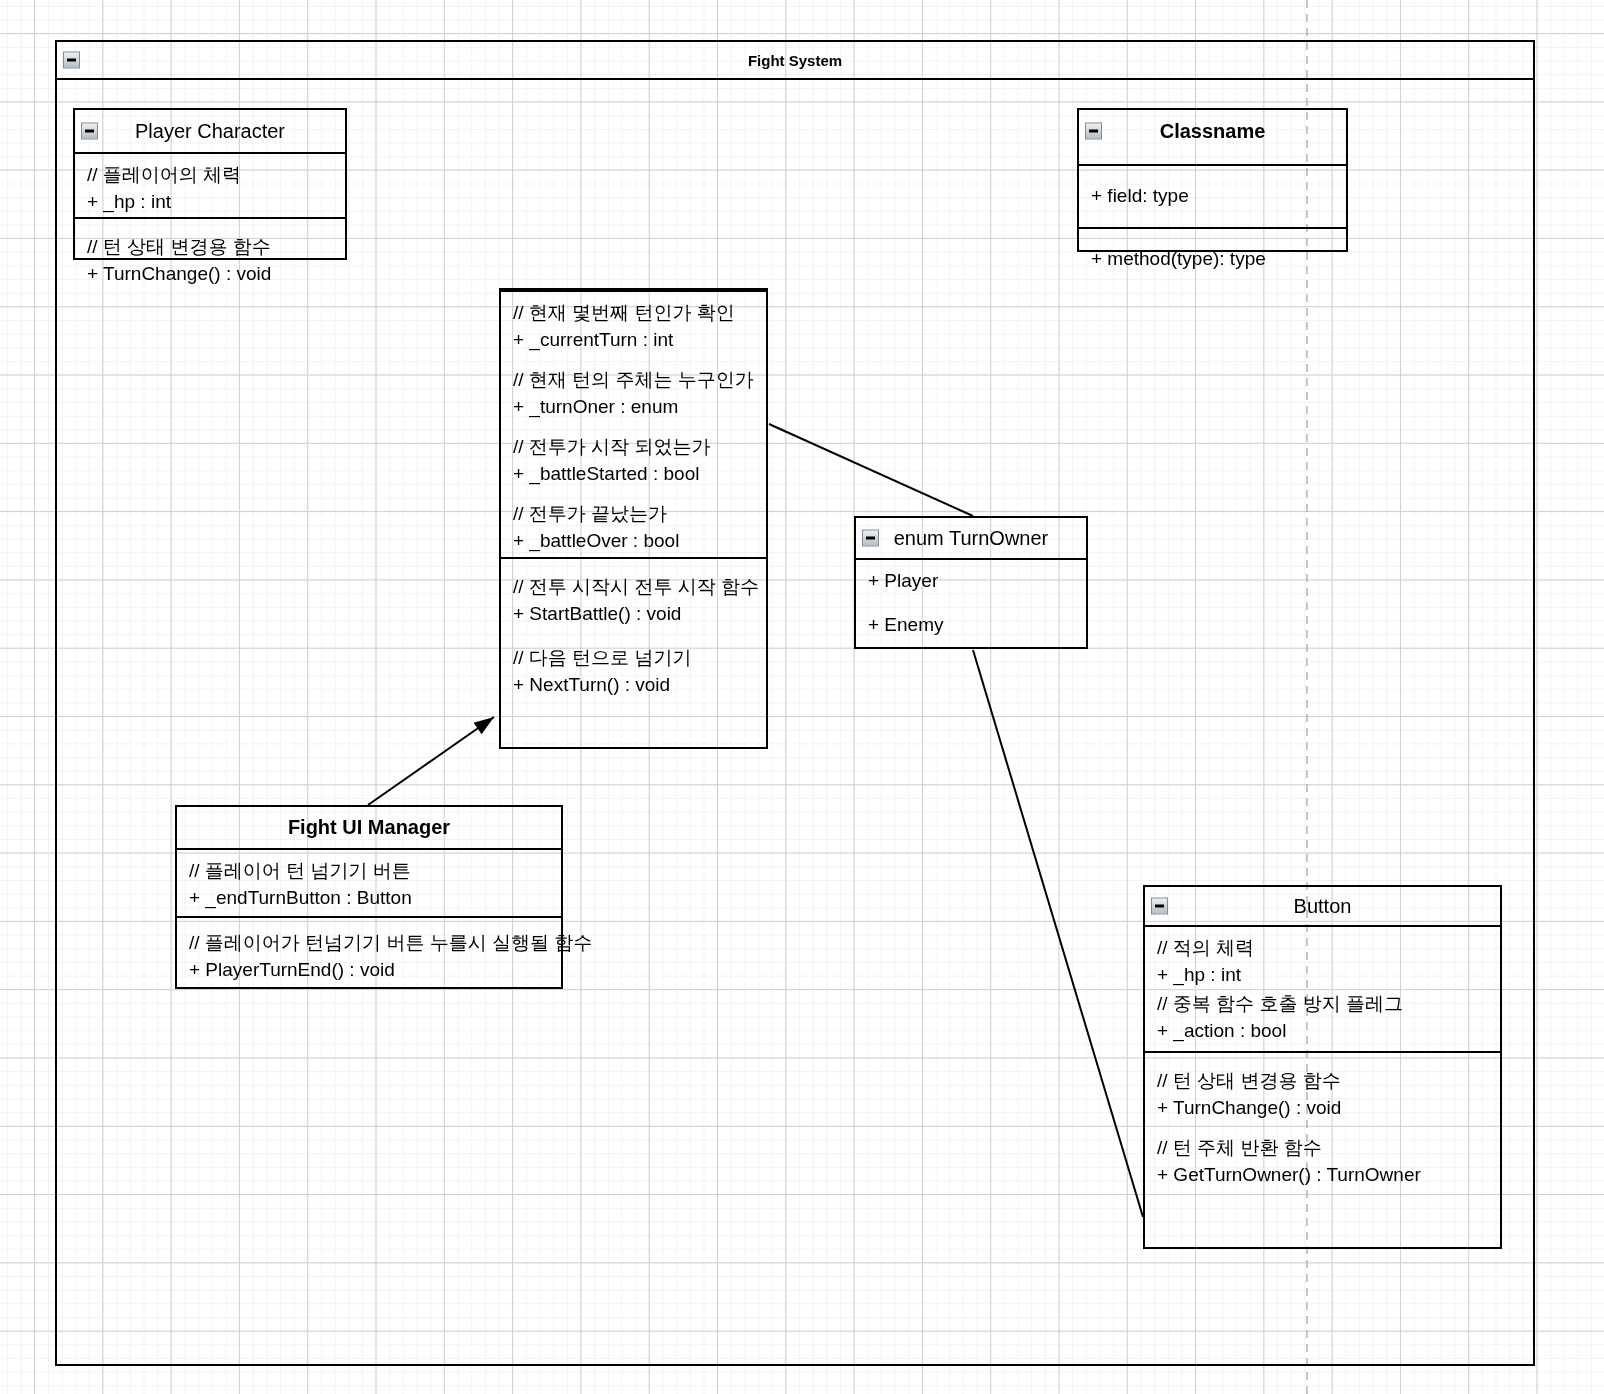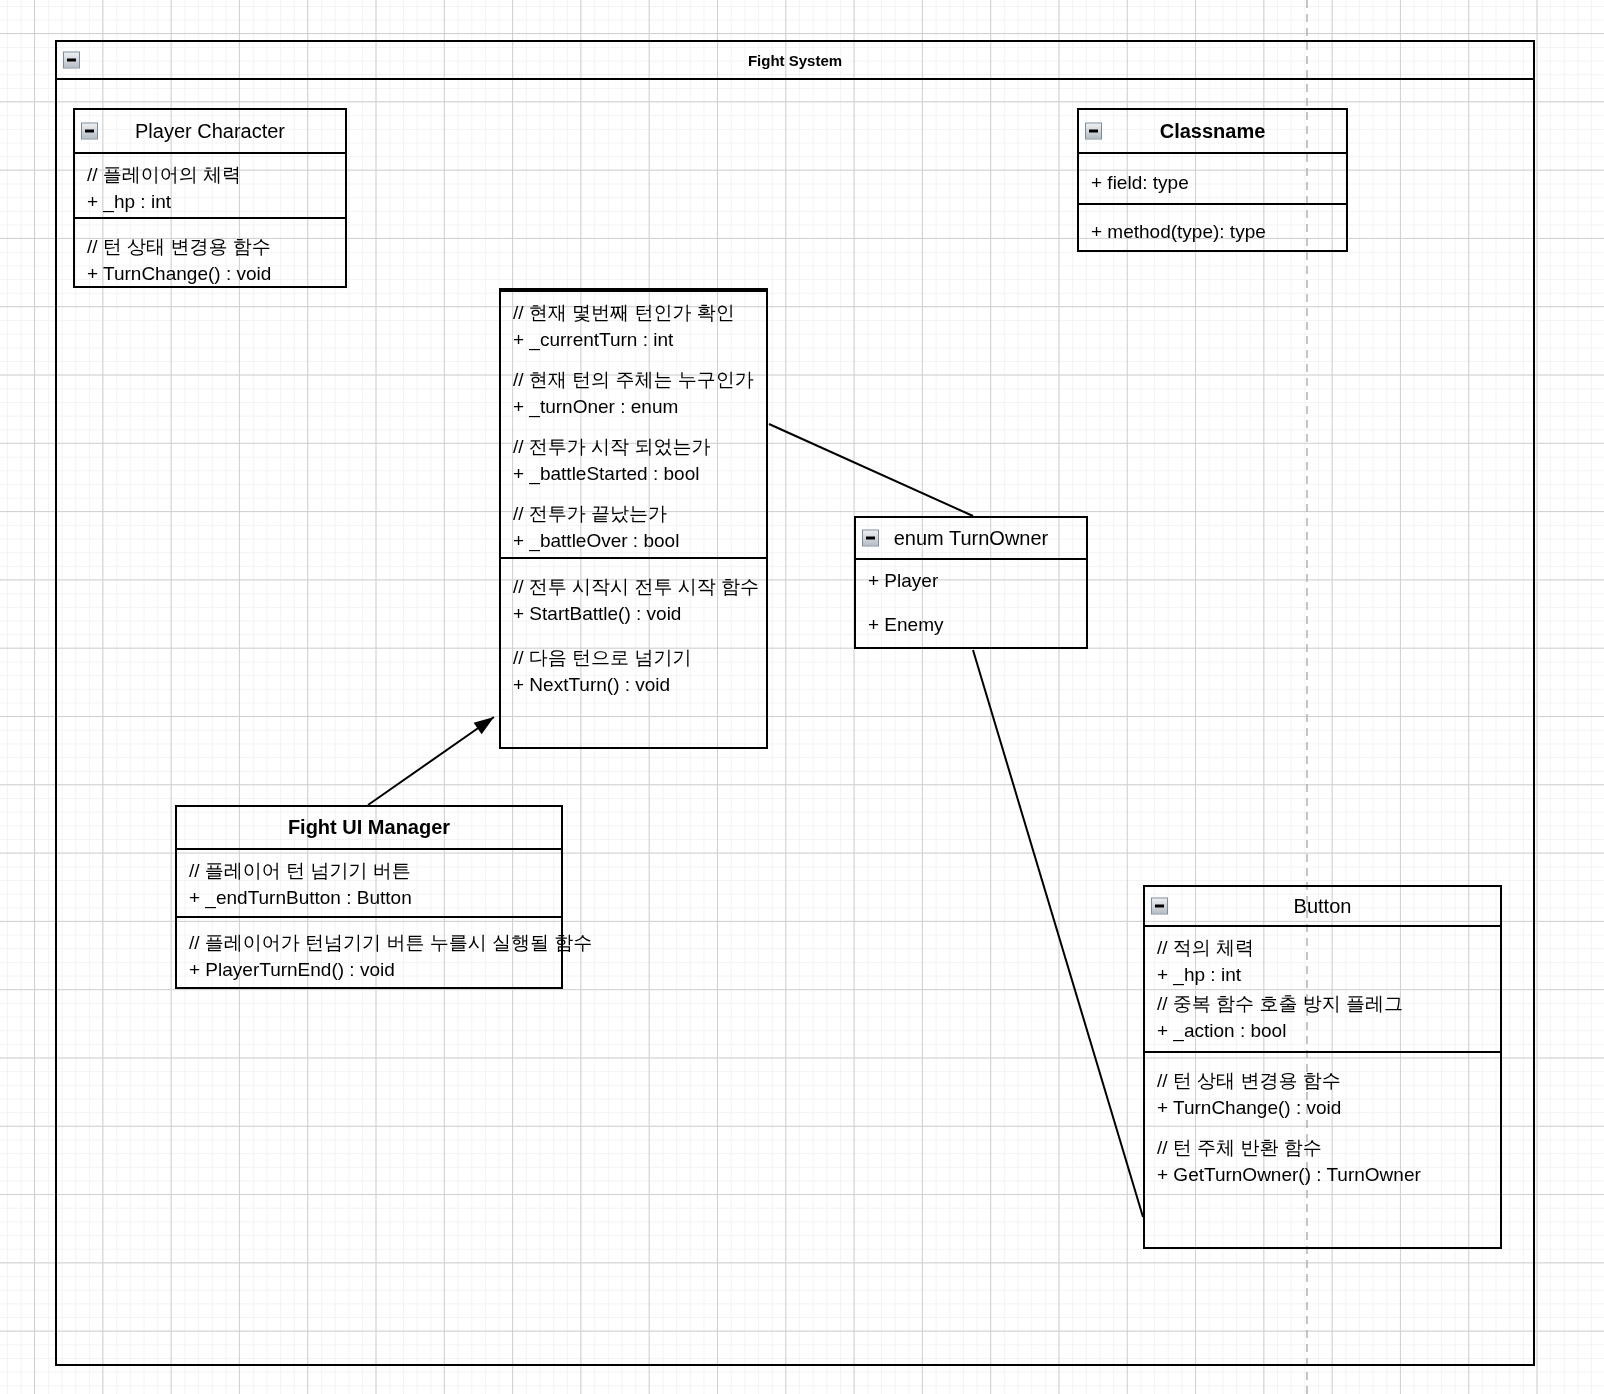--- a/index.html
+++ b/index.html
@@ -43,21 +43,21 @@
               width: 17px; height: 17px; box-sizing: border-box;
               border: 1px solid #7e8b99;
               background: linear-gradient(#eef0f2, #b6bdc5);
               display: flex; align-items: center; justify-content: center; }
   .collapse::after { content: ""; width: 9px; height: 3px; background: #000; }
 
   .section { flex: 0 0 auto; box-sizing: border-box; overflow: visible;
              border-top: 2px solid var(--stroke);
              padding: 7px 10px 4px 12px; }
   .section.grow { flex: 1 1 auto; }
-  .section.vcenter { display: flex; flex-direction: column; justify-content: center; padding-top: 8px; padding-bottom: 0; }
+  .section.vcenter { display: flex; flex-direction: column; justify-content: flex-start; padding-top: 16px; padding-bottom: 0; margin-top: 12px; }
   .section.pt-lg { padding-top: 14px; }
 
   .line { font-size: 19px; line-height: 27px; white-space: nowrap; }
   .pair { margin-bottom: 13px; }
   .pair:last-child { margin-bottom: 0; }
   .pair.tight { margin-bottom: 2px; }
   .pair.roomy { margin-bottom: 17px; }
 
   .container-title-row { height: 36px; border-bottom: 2px solid var(--stroke);
                          position: relative; display: flex; align-items: center; justify-content: center; }
@@ -78,21 +78,21 @@
   <line x1="368" y1="805" x2="494" y2="717" stroke="#000" stroke-width="2" marker-end="url(#arrowhead)"></line>
 </svg>
 
 <div class="node" style="left:55px; top:40px; width:1480px; height:1326px;">
   <div class="container-title-row">
     <span class="collapse"></span>
     <span class="container-title">Fight System</span>
   </div>
 </div>
 
-<div class="node" style="left:73px; top:108px; width:274px; height:180px;">
+<div class="node" style="left:73px; top:108px; width:274px; height:152px;">
   <div class="title-row" style="height:42px;">
     <span class="collapse"></span>
     <span class="title">Player Character</span>
   </div>
   <div class="section" style="height:65px;">
     <div class="pair">
       <div class="line">// 플레이어의 체력</div>
       <div class="line">+ _hp : int</div>
     </div>
   </div>

